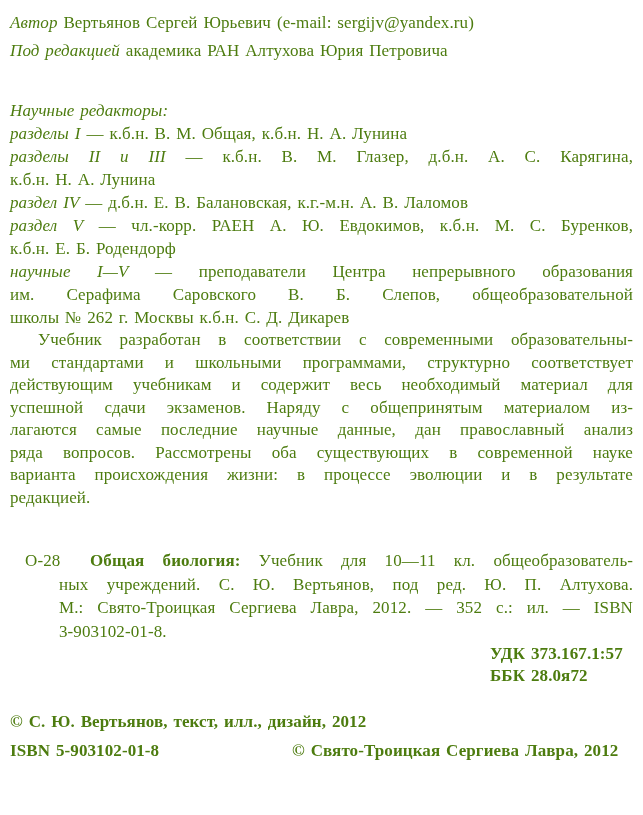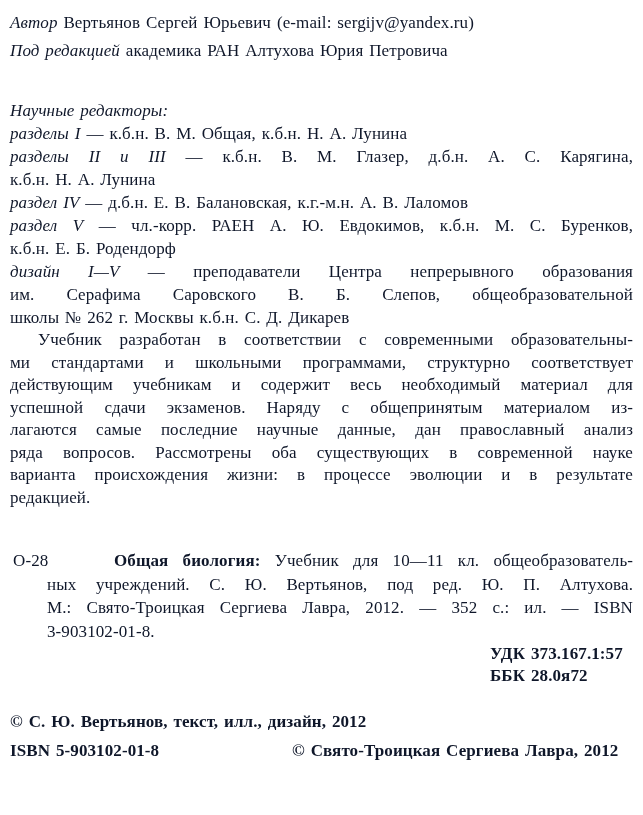--- a/index.html
+++ b/index.html
@@ -3,38 +3,38 @@
 <meta charset="utf-8">
 <style>
   html, body { margin: 0; padding: 0; background: #ffffff; }
   .page {
     position: relative;
     width: 643px;
     height: 815px;
     box-sizing: border-box;
     padding: 9px 10px 0 10px;
     background: #ffffff;
-    color: #0f172a;
+    color: #4d7c0f;
     font-family: "Liberation Serif", "DejaVu Serif", serif;
     font-size: 17px;
     line-height: 23px;
     letter-spacing: 0.1px;
     word-spacing: 1.5px;
     overflow: hidden;
   }
   .it { font-style: italic; }
   .bold { font-weight: bold; }
   .j { text-align: justify; text-align-last: justify; }
   .header { line-height: 28px; }
   .editors { margin-top: 34px; }
   .annotation { line-height: 22.5px; }
   .annotation .first { text-indent: 28px; }
-  .catalog { margin-top: 40px; position: relative; padding-left: 37px; line-height: 23.5px; }
+  .catalog { margin-top: 40px; position: relative; padding-left: 37px; line-height: 23.5px; margin-left: 12px; }
   .catalog .code { position: absolute; left: 3px; top: 0; }
-  .catalog .first { text-indent: 31px; padding-left: 36px; }
+  .catalog .first { text-indent: 31px; }
   .classification { margin-left: 480px; font-weight: bold; line-height: 22px; }
   .imprint { margin-top: 23px; font-weight: bold; }
   .imprint .c-author { }
   .imprint .row { display: flex; margin-top: 6px; }
   .imprint .isbn { flex: 0 0 282px; }
 </style>
 </head>
 <body>
 
 <div class="page">
@@ -52,21 +52,21 @@
   </div>
 
   <div class="editors">
     <div class="it">Научные редакторы:</div>
     <div><span class="it">разделы I</span><span> — к.б.н.  В. М. Общая,  к.б.н.  Н. А. Лунина</span></div>
     <div class="j"><span class="it">разделы II и III</span><span> — к.б.н.  В. М. Глазер,  д.б.н.  А. С. Карягина,</span></div>
     <div><span>к.б.н.  Н. А. Лунина</span></div>
     <div><span class="it">раздел IV</span><span> — д.б.н.  Е. В. Балановская,  к.г.-м.н.  А. В. Лаломов</span></div>
     <div class="j"><span class="it">раздел V</span><span> — чл.-корр. РАЕН А. Ю. Евдокимов, к.б.н. М. С. Буренков,</span></div>
     <div><span>к.б.н.  Е.  Б.  Родендорф</span></div>
-    <div class="j"><span class="it">дизайн I—V</span><span> — преподаватели Центра непрерывного образования</span></div>
+    <div class="j"><span class="it">научные I—V</span><span> — преподаватели Центра непрерывного образования</span></div>
     <div class="j"><span>им. Серафима Саровского В. Б. Слепов, общеобразовательной</span></div>
     <div><span>школы № 262 г. Москвы к.б.н.  С. Д. Дикарев</span></div>
   </div>
 
   <div class="annotation">
     <div class="j first">Учебник разработан в соответствии с современными образовательны-</div>
     <div class="j">ми стандартами и школьными программами, структурно соответствует</div>
     <div class="j">действующим учебникам и содержит весь необходимый материал для</div>
     <div class="j">успешной сдачи экзаменов. Наряду с общепринятым материалом из-</div>
     <div class="j">лагаются самые последние научные данные, дан православный анализ</div>

